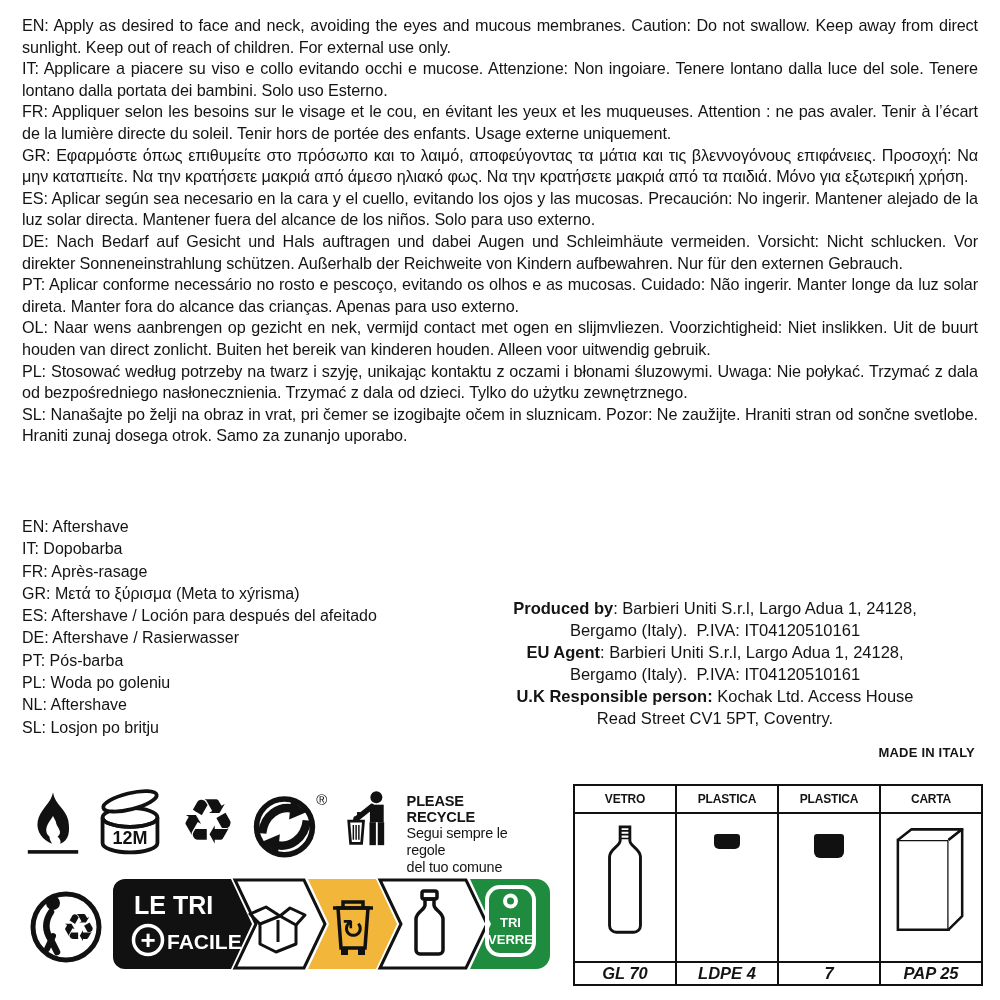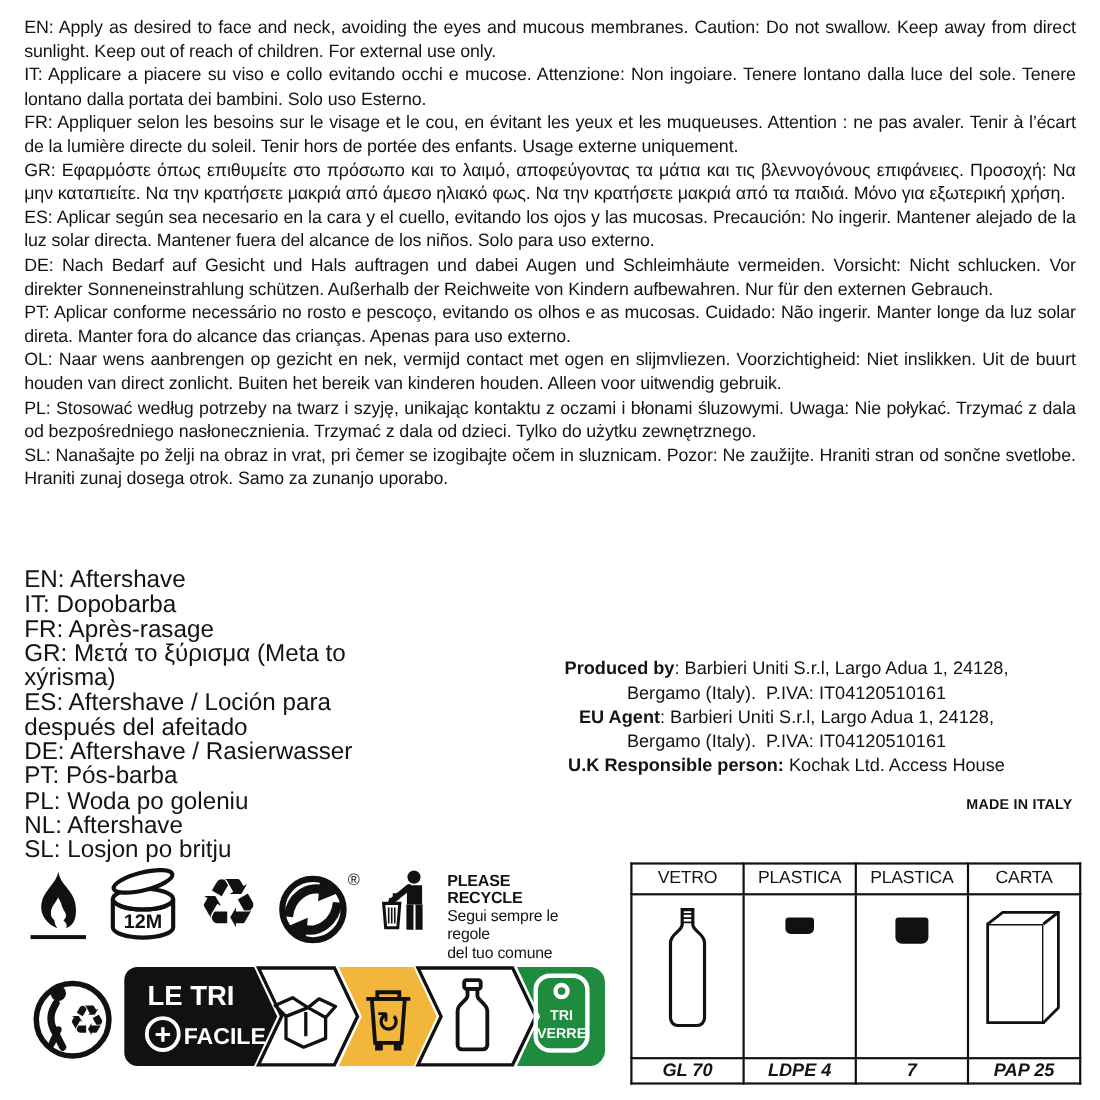--- a/index.html
+++ b/index.html
@@ -6,21 +6,21 @@
   .page{position:relative;width:1000px;height:1000px;background:#fff;overflow:hidden;
         font-family:"Liberation Sans",sans-serif;color:#141414;}
 
   
   .instructions{position:absolute;left:22px;right:22px;top:15px;
                 font-size:16.2px;line-height:21.6px;text-align:justify;letter-spacing:-0.1px;}
   .instructions p{margin:0;}
 
   
   .names{position:absolute;left:22px;top:516px;width:360px;
-         font-size:22px;line-height:22.3px;}
+         font-size:16px;line-height:22.3px;}
 
   
   .producer{position:absolute;right:25px;top:597px;width:520px;text-align:right;
             font-size:16.5px;line-height:22px;}
   .producer .line{white-space:nowrap;text-align:center;}
   .producer b{font-weight:bold;}
   .made-in{margin-top:13px;font-weight:bold;font-size:13px;letter-spacing:0.2px;}
 
   
   .icons-row{position:absolute;left:26px;top:787px;display:flex;align-items:flex-start;gap:15px;height:76px;}
@@ -31,21 +31,21 @@
   .pr-line{font-size:14.4px;line-height:17px;letter-spacing:-0.2px;}
 
   
   .sorting-banner{position:absolute;left:26px;top:878px;display:flex;align-items:center;gap:6px;}
   .sorting-banner svg{display:block;}
   .svg-bold{font-family:"Liberation Sans",sans-serif;font-weight:bold;}
 
   
   .materials-table{position:absolute;left:573px;top:784px;border-collapse:collapse;table-layout:fixed;}
   .materials-table th,.materials-table td{border:2.5px solid #111;text-align:center;padding:0;width:100px;}
-  .materials-table th{height:26px;font-size:16px;font-weight:normal;letter-spacing:-0.2px;}
+  .materials-table th{height:26px;font-size:12px;font-weight:bold;letter-spacing:-0.2px;}
   .materials-table td.iconcell{height:139px;vertical-align:top;padding-top:8px;}
   .materials-table td.codecell{height:21px;font-size:16.5px;font-weight:bold;font-style:italic;}
   .cap{background:#111;margin:0 auto;}
   .cap.small{width:26px;height:15px;border-radius:3px 3px 5px 5px;margin-top:12px;}
   .cap.large{width:30px;height:24px;border-radius:3px 3px 6px 6px;margin-top:12px;}
 </style>
 </head>
 <body>
 
 <div class="page">
@@ -75,20 +75,21 @@
     <div>NL: Aftershave</div>
     <div>SL: Losjon po britju</div>
   </section>
 
   <aside class="producer">
     <div class="line"><b>Produced by</b><span>: Barbieri Uniti S.r.l, Largo Adua 1, 24128,</span></div>
     <div class="line"><span>Bergamo (Italy).&nbsp; P.IVA: IT04120510161</span></div>
     <div class="line"><b>EU Agent</b><span>: Barbieri Uniti S.r.l, Largo Adua 1, 24128,</span></div>
     <div class="line"><span>Bergamo (Italy).&nbsp; P.IVA: IT04120510161</span></div>
     <div class="line"><b>U.K Responsible person:</b><span> Kochak Ltd. Access House</span></div>
+    <div class="line"><span>Read Street CV1 5PT, Coventry.</span></div>
     <div class="made-in">MADE IN ITALY</div>
   </aside>
 
   <div class="icons-row">
 
     <svg width="54" height="74" viewBox="0 0 60 74">
       <path fill="#111" d="M30,2 C28,14 15,21 13,34 C11,46 19,55 29,59 C24,52 26,45 31,41 C29,50 41,52 38,59 C48,55 49,45 47,33 C44,20 32,15 30,2 Z"></path>
       <path fill="#fff" d="M30,28 C26,35 21,39 23,47 C25,53 34,54 37,49 C40,44 34,41 33,34 Z"></path>
       <rect x="2" y="66" width="56" height="4" fill="#111"></rect>
     </svg>

